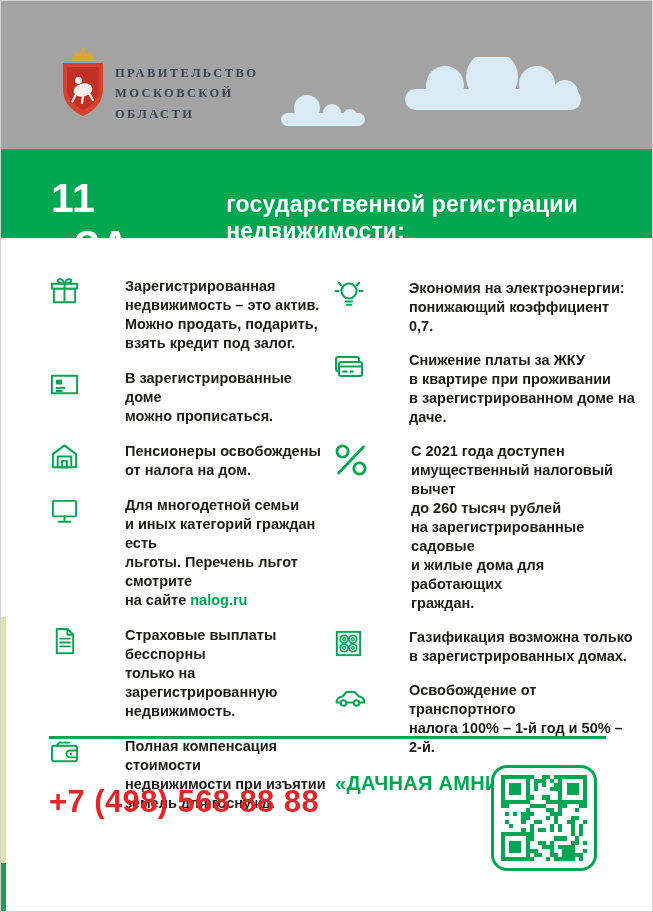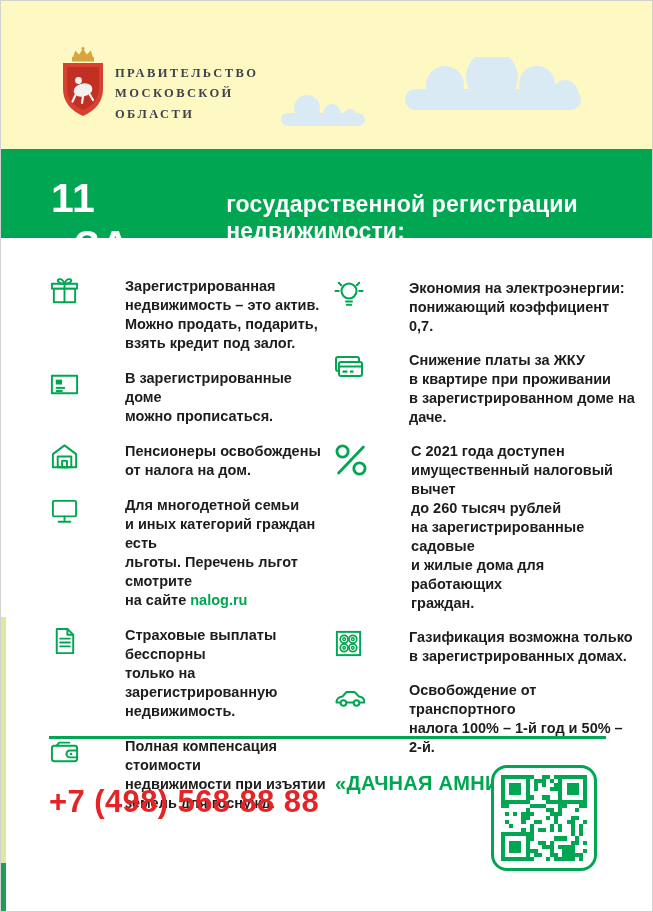--- a/index.html
+++ b/index.html
@@ -1,21 +1,21 @@
 <!DOCTYPE html>
 <html><head>
 <meta charset="utf-8">
 <style>
   html,body{margin:0;padding:0;background:#fff;}
   .page{position:relative;width:653px;height:912px;background:#ffffff;overflow:hidden;
         border:1px solid #d2d2d2;box-sizing:border-box;
         font-family:"Liberation Sans", sans-serif;}
 
   
-  .header{position:absolute;left:0;top:0;width:100%;height:148px;background:#fef9c3;}
+  .header{position:absolute;left:0;top:0;width:100%;height:148px;background:#a3a3a3;}
   .coat{position:absolute;left:57px;top:44px;}
   .org-name{position:absolute;left:114px;top:62px;margin:0;
             font-family:"Liberation Serif", serif;font-weight:bold;font-size:12.5px;
             letter-spacing:2.4px;line-height:1.62;color:#3d434d;white-space:pre-line;}
   .cloud{position:absolute;}
   .cloud-small{left:276px;top:92px;}
   .cloud-big{left:396px;top:56px;}
 
   
   .banner{position:absolute;left:0;top:148px;width:100%;height:89px;background:#00a651;

